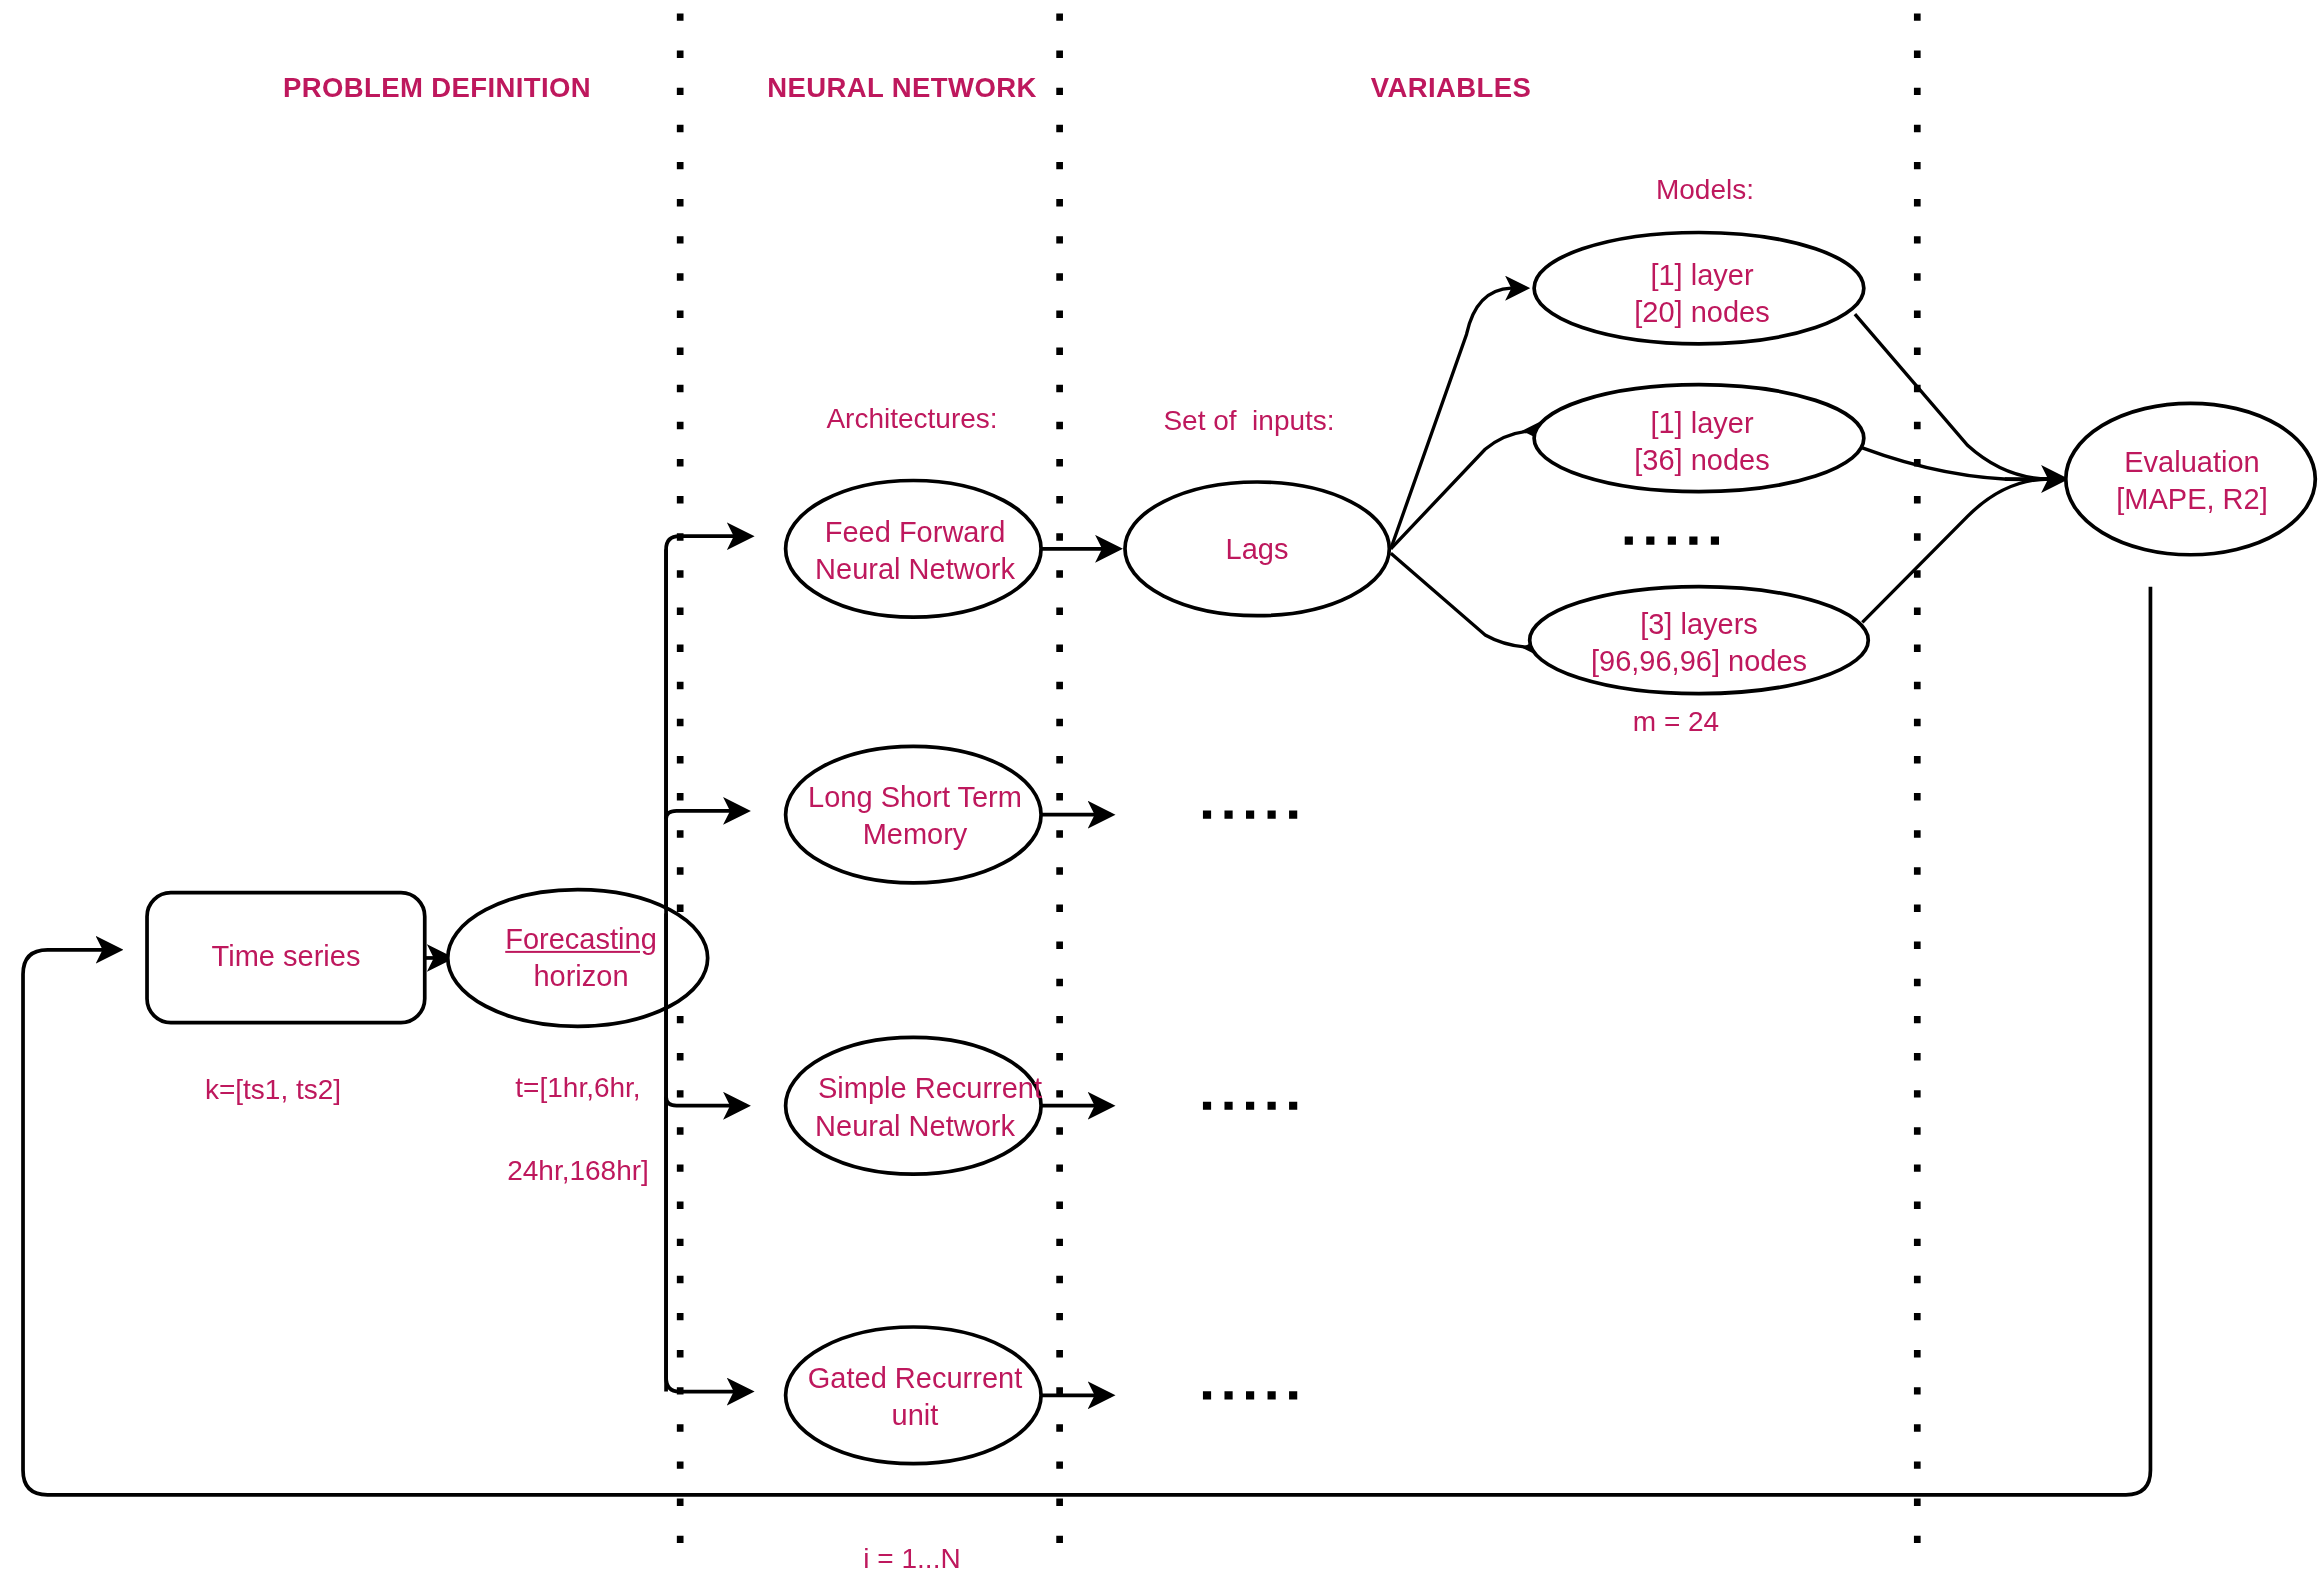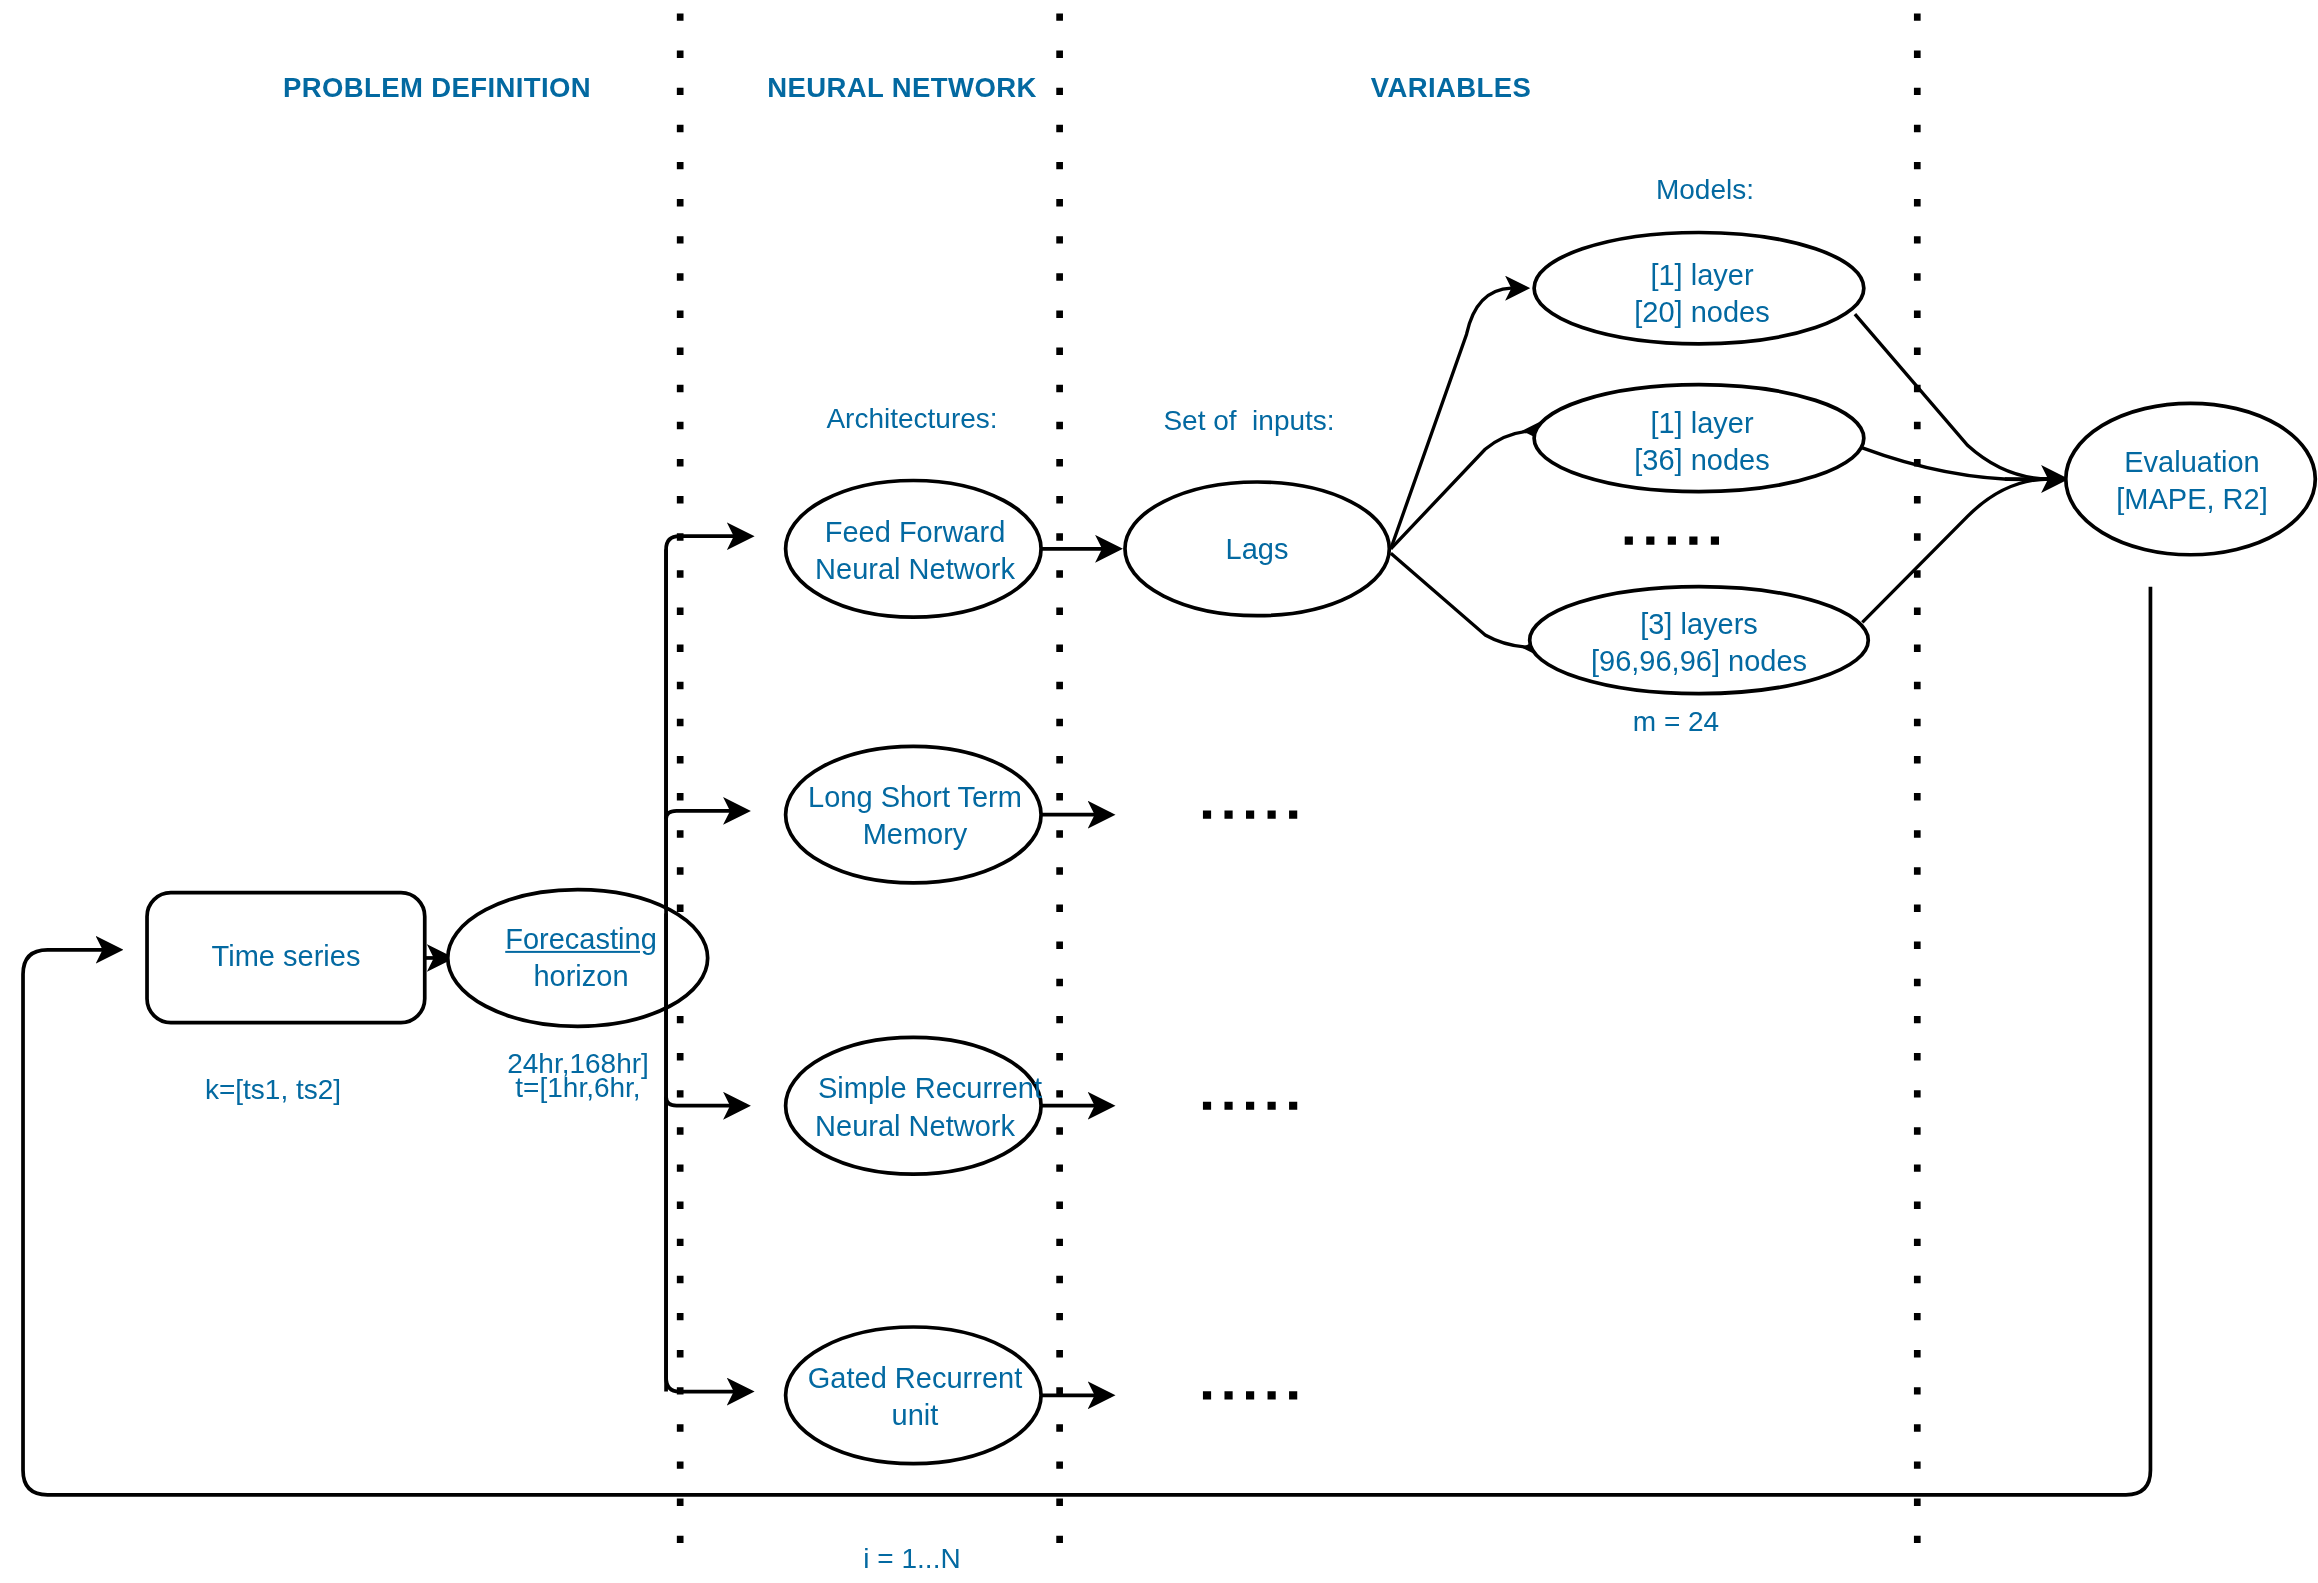--- a/index.html
+++ b/index.html
@@ -46,21 +46,21 @@
   }
   .dots-short {
     fill: none;
     stroke: #000000;
     stroke-width: 11;
     stroke-dasharray: 11 18;
     stroke-linecap: butt;
   }
   .lbl {
     position: absolute;
-    color: #0369a1;
+    color: #be185d;
     white-space: pre;
     line-height: 1.18;
     text-align: center;
     transform: translate(-50%, -50%);
     pointer-events: none;
   }
   .section-title {
     font-size: 27.5px;
     font-weight: bold;
     letter-spacing: 0.4px;
@@ -179,18 +179,18 @@
   <div class="lbl node-label" style="left:1702px; top:460px;">[36] nodes</div>
 
   <div class="lbl node-label" style="left:1699px; top:624px;">[3] layers</div>
   <div class="lbl node-label" style="left:1699px; top:661px;">[96,96,96] nodes</div>
 
   <div class="lbl node-label" style="left:2192px; top:462px;">Evaluation</div>
   <div class="lbl node-label" style="left:2192px; top:499px;">[MAPE, R2]</div>
 
   <div class="lbl annot" style="left:273px; top:1090px;">k=[ts1, ts2]</div>
   <div class="lbl annot" style="left:578px; top:1088px;">t=[1hr,6hr,</div>
-  <div class="lbl annot" style="left:578px; top:1064px;">24hr,168hr]</div>
+  <div class="lbl annot" style="left:578px; top:1171px;">24hr,168hr]</div>
   <div class="lbl annot" style="left:1676px; top:722px;">m = 24</div>
   <div class="lbl annot" style="left:912px; top:1559px;">i = 1...N</div>
 
 </div>
 
 
 </body></html>

